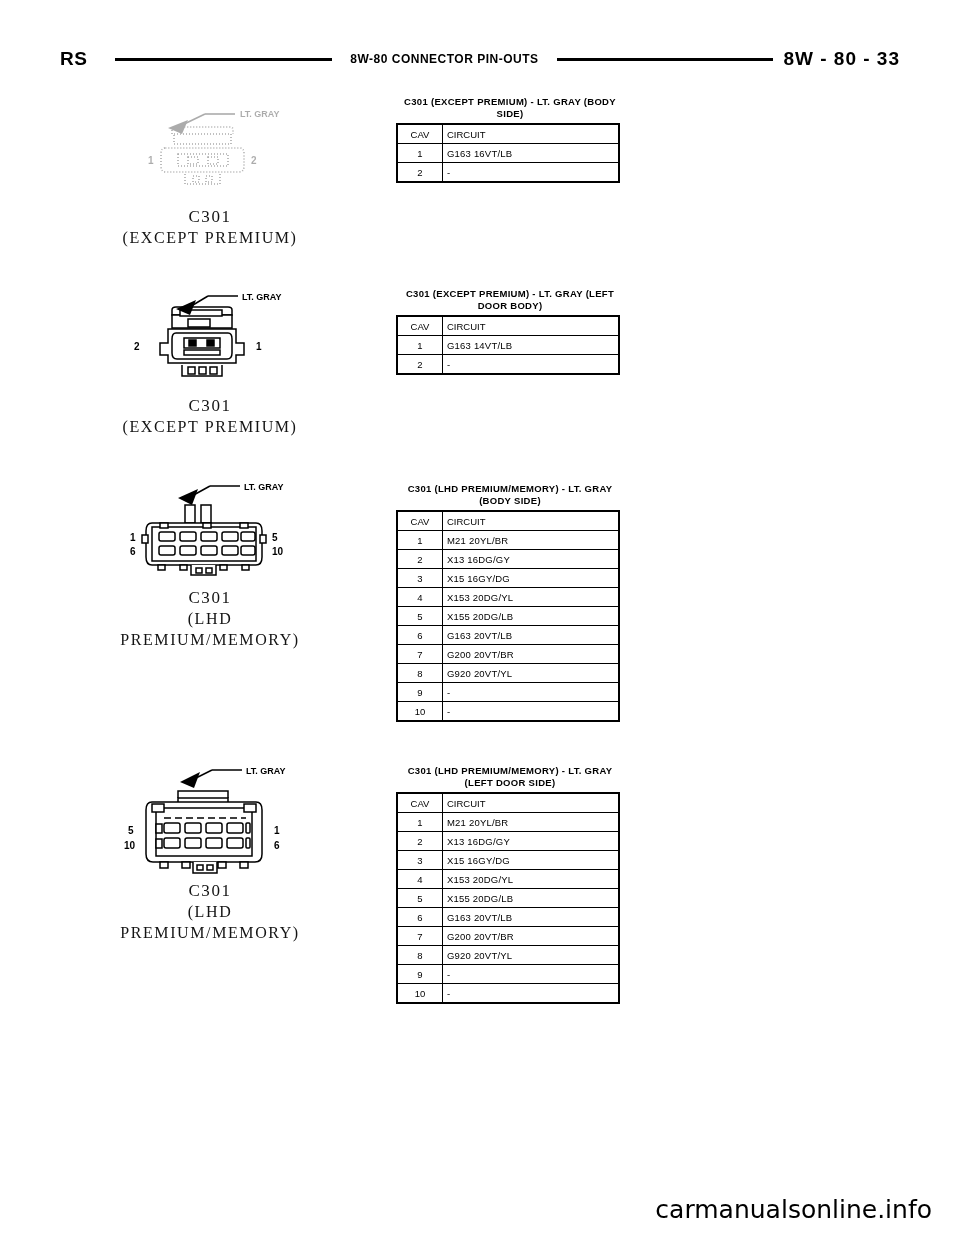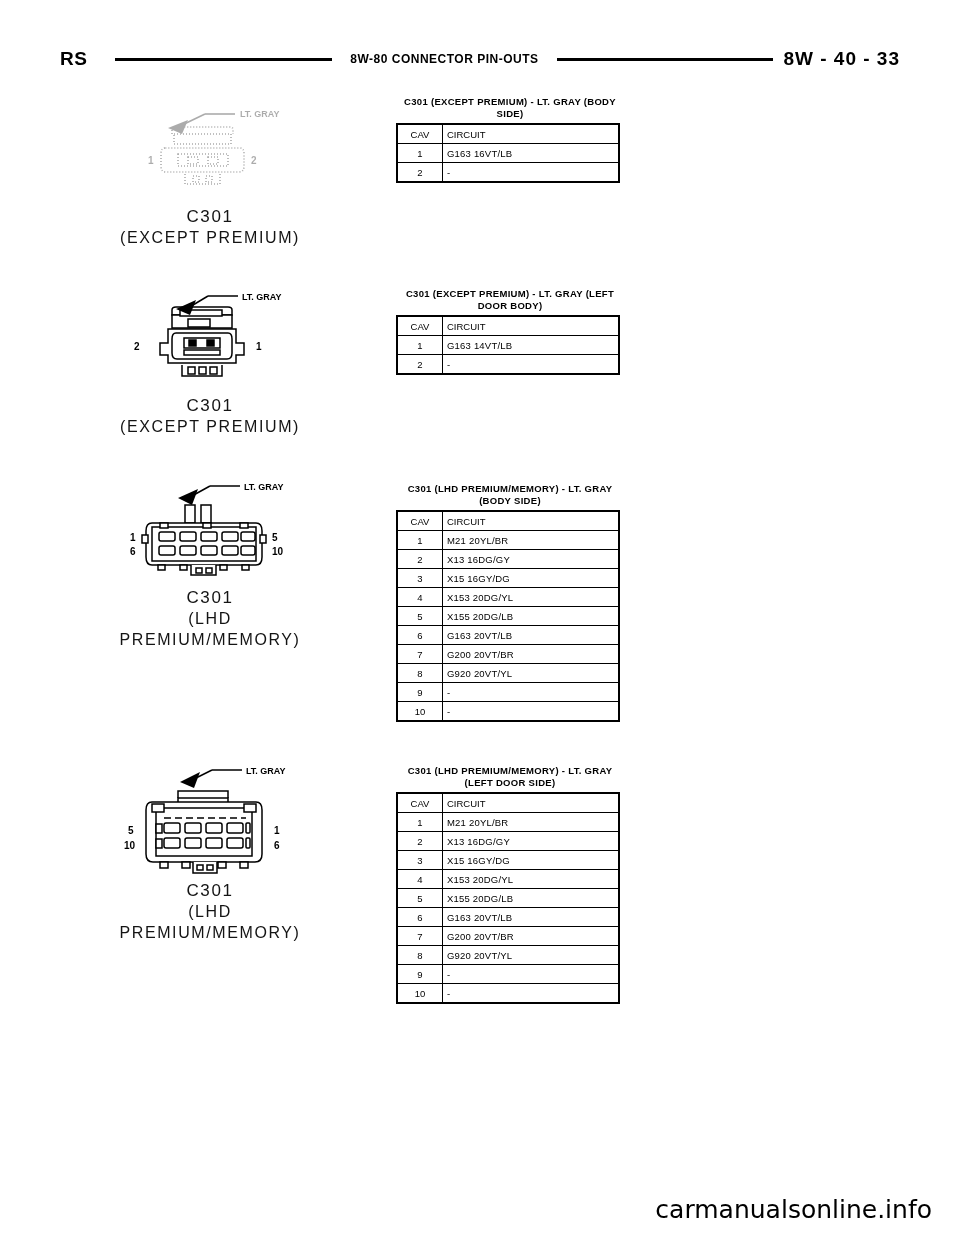--- a/index.html
+++ b/index.html
@@ -60,21 +60,21 @@
   .conn-art {
     position: relative;
     width: 340px;
     text-align: center;
   }
   .conn-art svg { display: block; margin: 0 auto; }
   .conn-art.faded { opacity: 0.42; filter: contrast(0.55); }
 
   .caption {
     text-align: center;
-    font-family: Liberation Sans, sans-serif;
+    font-family: Liberation Serif, serif;
     font-size: 16px;
     letter-spacing: 1.6px;
     line-height: 21px;
     color: #141414;
     margin-top: 2px;
     font-weight: 300;
   }
   .caption .cap-id { font-size: 17px; }
 
   
@@ -141,21 +141,21 @@
   }
 </style>
 </head>
 <body>
 
 <div class="page-header">
   <span class="hdr-text hdr-left">RS</span>
   <span class="hdr-rule"></span>
   <span class="hdr-text hdr-center">8W-80  CONNECTOR  PIN-OUTS</span>
   <span class="hdr-rule"></span>
-  <span class="hdr-text hdr-right">8W - 40 - 33</span>
+  <span class="hdr-text hdr-right">8W - 80 - 33</span>
 </div>
 
 <div class="diagram-block" style="top:104px;">
   <div class="conn-art faded">
     <svg width="300" height="100" viewBox="0 0 300 100">
       <g stroke="#000" fill="none" stroke-width="1.6" stroke-dasharray="1 2">
 
         <line x1="120" y1="22" x2="145" y2="10" stroke-dasharray="0"></line>
         <line x1="145" y1="10" x2="175" y2="10" stroke-dasharray="0"></line>
 

